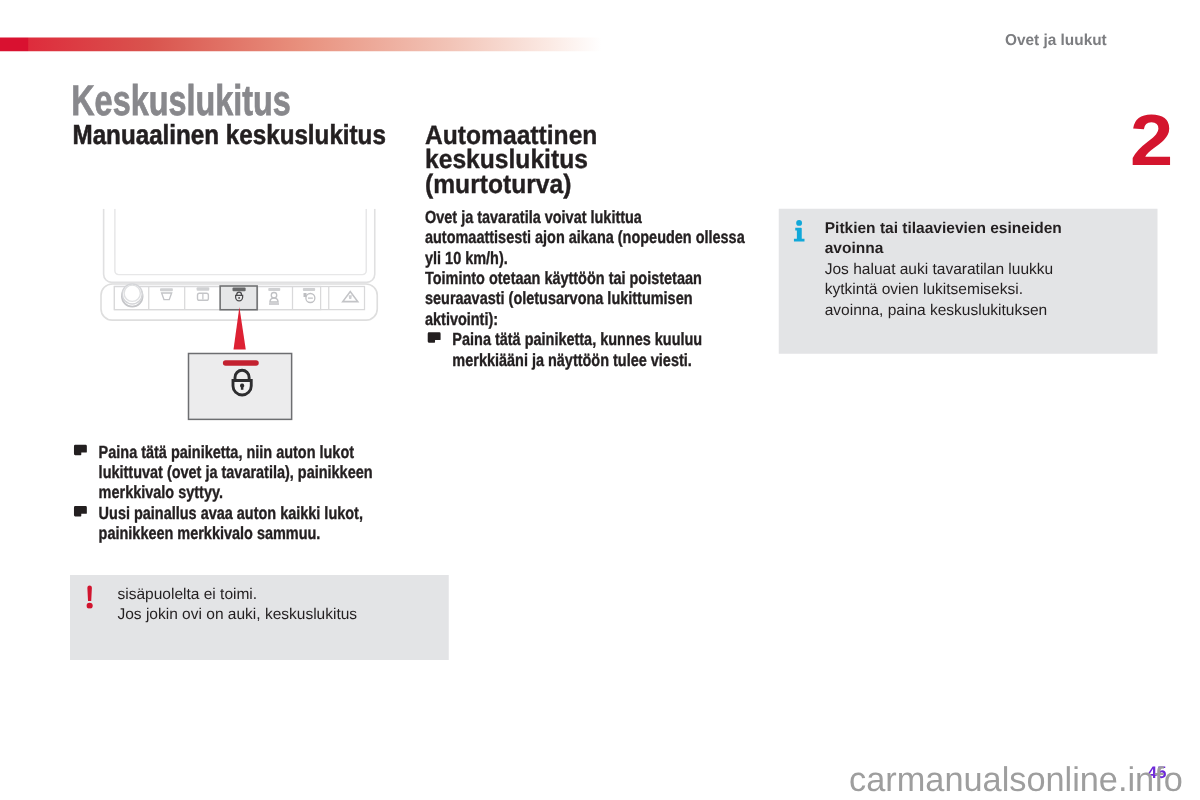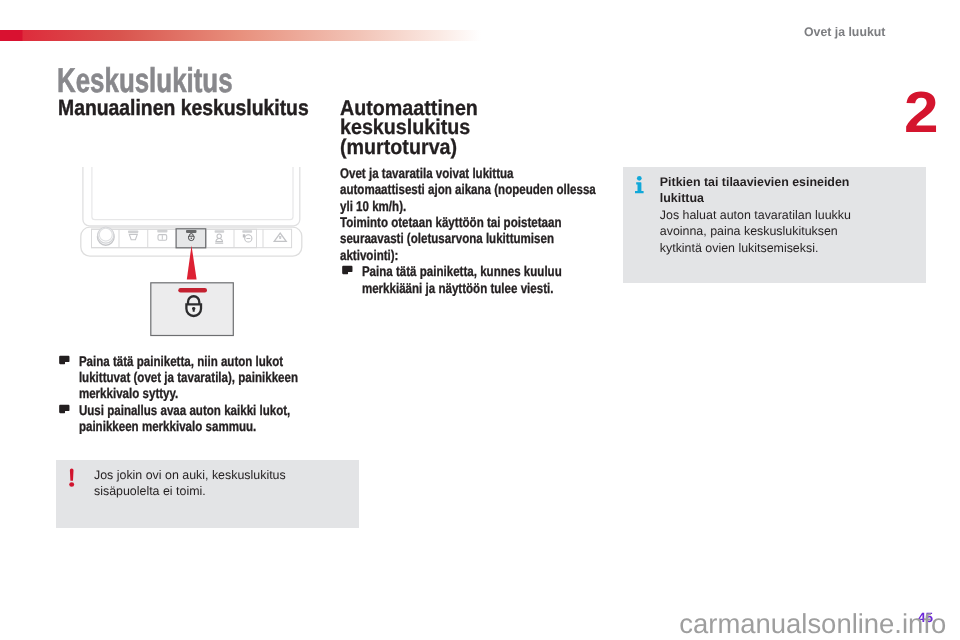--- a/index.html
+++ b/index.html
@@ -169,22 +169,22 @@
       </span>
     </div>
   </div>
 
   <div class="gbox" style="left:56.1px;top:460px;width:262.8px;height:67.5px">
     <span class="bang" style="left:13.4px;top:6.9px"><svg width="5.4" height="19" viewBox="0 0 5.6 19.9">
           <path d="M0.9 2.35 a1.9 1.9 0 0 1 3.8 0 l-0.55 11.0 h-2.7 z" fill="#d1142e"></path>
           <ellipse cx="2.8" cy="17.3" rx="2.6" ry="2.45" fill="#d1142e"></ellipse>
         </svg></span>
     <div class="gtxt" style="left:37.9px;top:6.6px">
+      <div>sisäpuolelta ei toimi.</div>
       <div>Jos jokin ovi on auki, keskuslukitus</div>
-      <div>sisäpuolelta ei toimi.</div>
     </div>
   </div>
 
   <div class="bodytxt" style="left:340.3px;top:164.8px;width:340px">
     <div>
       <span>Ovet ja tavaratila voivat lukittua</span><br>
       <span>automaattisesti ajon aikana (nopeuden ollessa</span><br>
       <span>yli 10 km/h).</span>
     </div>
     <div>
@@ -206,23 +206,23 @@
   </div>
 
 
   <div class="gbox" style="left:623px;top:167px;width:262.7px;height:115.6px">
     <span class="infoi" style="left:12.2px;top:7.6px"><svg width="8.6" height="17.2" viewBox="0 0 8.6 17.2">
           <ellipse cx="4.3" cy="2.35" rx="2.35" ry="2.35" fill="#11a8d9"></ellipse>
           <path d="M1.2 6.2 h4.6 a0.6 .6 0 0 1 .6 .6 v8.2 h2.2 v2.2 h-8.6 v-2.2 h2.5 v-6.6 h-1.3 z" fill="#11a8d9"></path>
         </svg></span>
     <div class="gtxt" style="left:36.8px;top:6.6px">
       <div class="hd">Pitkien tai tilaavievien esineiden</div>
-      <div class="hd">lukittua</div>
-      <div>Jos haluat auton tavaratilan luukku</div>
+      <div class="hd">avoinna</div>
+      <div>Jos haluat auki tavaratilan luukku</div>
+      <div>kytkintä ovien lukitsemiseksi.</div>
       <div>avoinna, paina keskuslukituksen</div>
-      <div>kytkintä ovien lukitsemiseksi.</div>
     </div>
   </div>
 
   <div class="pgno">45</div>
   <div class="wm">carmanualsonline.info</div>
 
 </div>
 
 </body></html>

